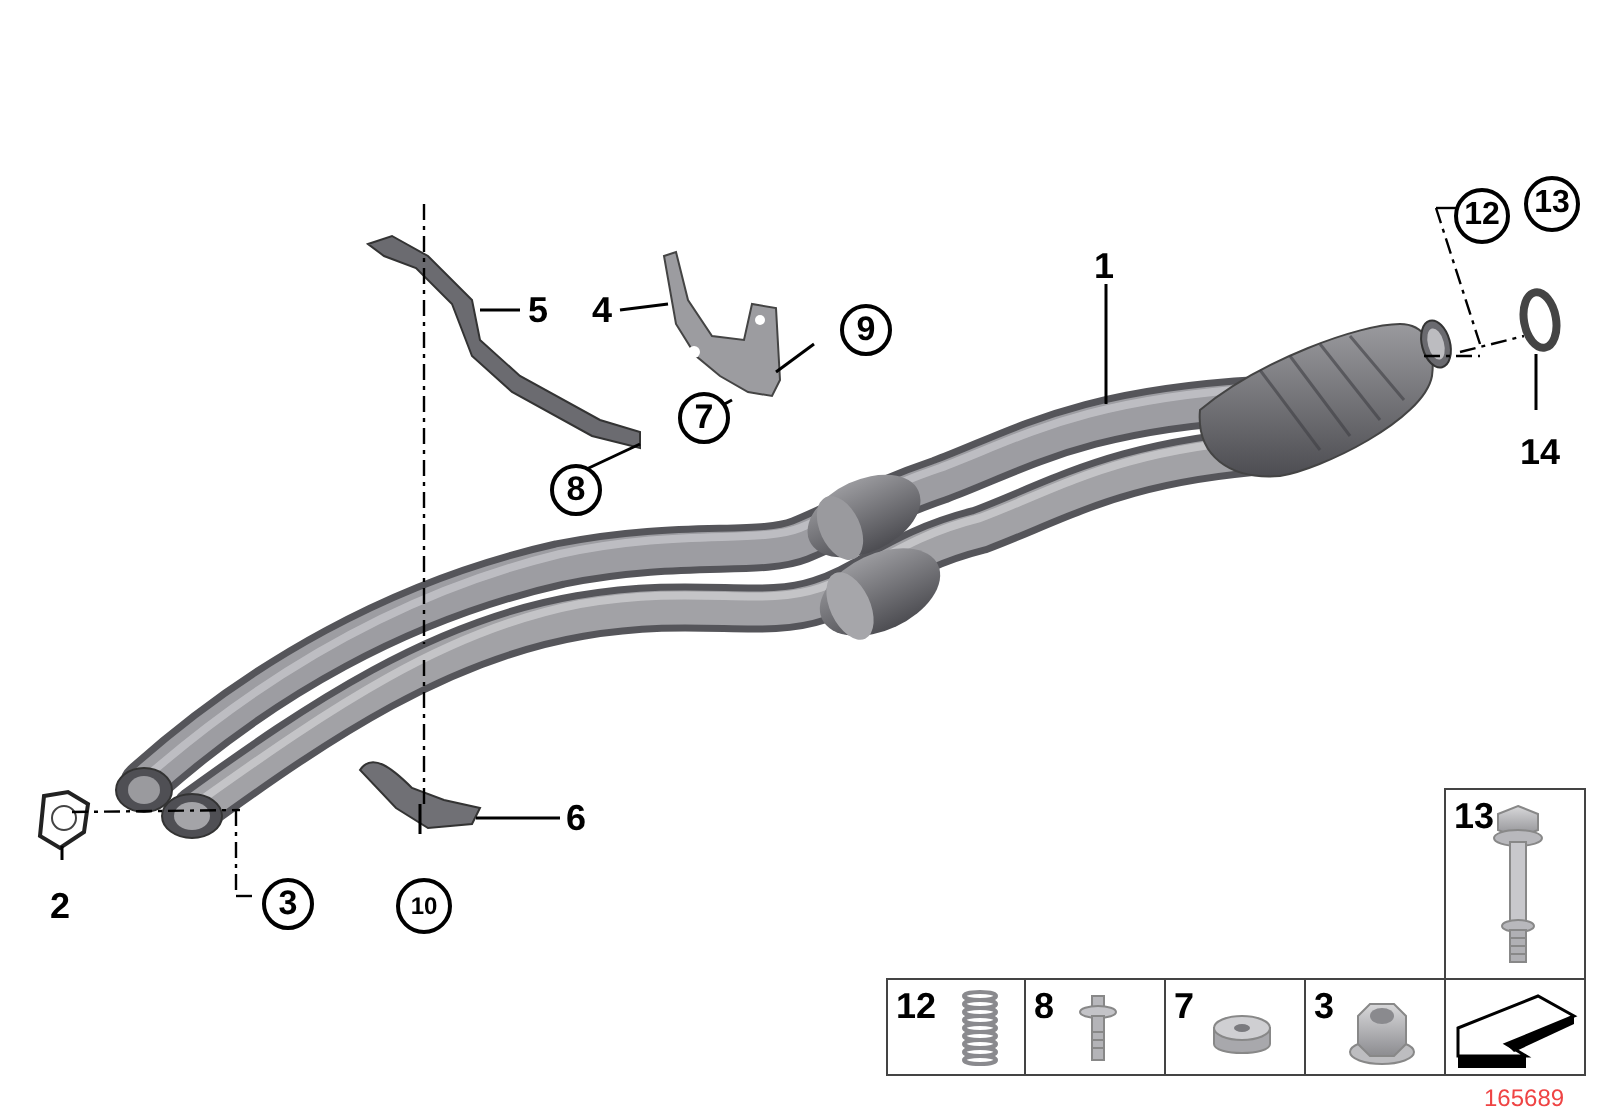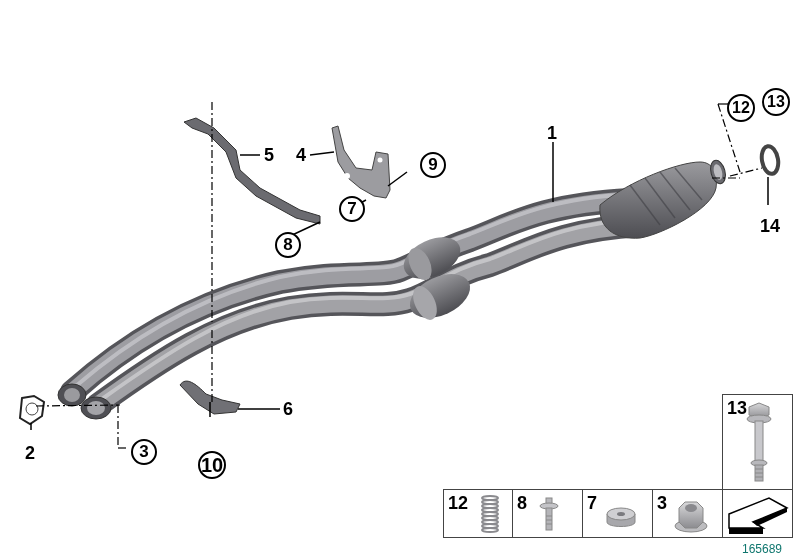--- a/index.html
+++ b/index.html
@@ -3,21 +3,21 @@
 <meta charset="utf-8">
 <style>
   html,body{margin:0;padding:0;background:#fff;}
   body{width:800px;height:560px;position:relative;overflow:hidden;font-family:"Liberation Sans",sans-serif;}
   #diagram{position:absolute;left:0;top:0;width:800px;height:560px;}
   .num{position:absolute;font-weight:bold;font-size:18px;color:#000;line-height:1;}
   .circ{position:absolute;width:26px;height:26px;border:2px solid #000;border-radius:50%;background:#fff;display:flex;align-items:center;justify-content:center;font-weight:bold;font-size:17px;color:#000;box-sizing:border-box;}
   .cell{position:absolute;border:1px solid #444;box-sizing:border-box;background:#fff;}
   .cell .lbl{position:absolute;left:4px;top:3px;font-weight:bold;font-size:18px;color:#000;}
   .cell svg{position:absolute;}
-  .ref{position:absolute;font-size:12px;color:#0f766e;}
+  .ref{position:absolute;font-size:12px;color:#ef4444;}
 </style>
 </head>
 <body>
 
 <div id="diagram">
 
   <svg width="800" height="560" style="position:absolute;left:0;top:0">
     <defs>
       <linearGradient id="pipeG" x1="0" y1="0" x2="0" y2="1">
         <stop offset="0" stop-color="#c9c9cc"></stop>
@@ -111,21 +111,21 @@
 
   <div class="num" style="left:547px;top:124px">1</div>
   <div class="num" style="left:25px;top:444px">2</div>
   <div class="circ" style="left:131px;top:439px">3</div>
   <div class="num" style="left:296px;top:146px">4</div>
   <div class="num" style="left:264px;top:146px">5</div>
   <div class="num" style="left:283px;top:400px">6</div>
   <div class="circ" style="left:339px;top:196px">7</div>
   <div class="circ" style="left:275px;top:232px">8</div>
   <div class="circ" style="left:420px;top:152px">9</div>
-  <div class="circ" style="left:198px;top:451px;width:28px;height:28px;font-size:20px">10</div>
+  <div class="circ" style="left:198px;top:439px;width:28px;height:28px;font-size:12px">10</div>
   <div class="num" style="left:760px;top:217px">14</div>
   <div class="circ" style="left:727px;top:94px;width:28px;height:28px;font-size:16px">12</div>
   <div class="circ" style="left:762px;top:88px;width:28px;height:28px;font-size:16px">13</div>
 
   <div class="cell" style="left:722px;top:394px;width:71px;height:96px">
     <span class="lbl">13</span>
     <svg width="71" height="96" style="left:0;top:0">
       <polygon points="36,8 46,12 46,20 36,24 26,20 26,12" fill="url(#partG)" stroke="#888"></polygon>
       <ellipse cx="36" cy="24" rx="12" ry="4" fill="#b8b8bc" stroke="#888"></ellipse>
       <rect x="32" y="26" width="8" height="40" fill="#c8c8cc" stroke="#888"></rect>

